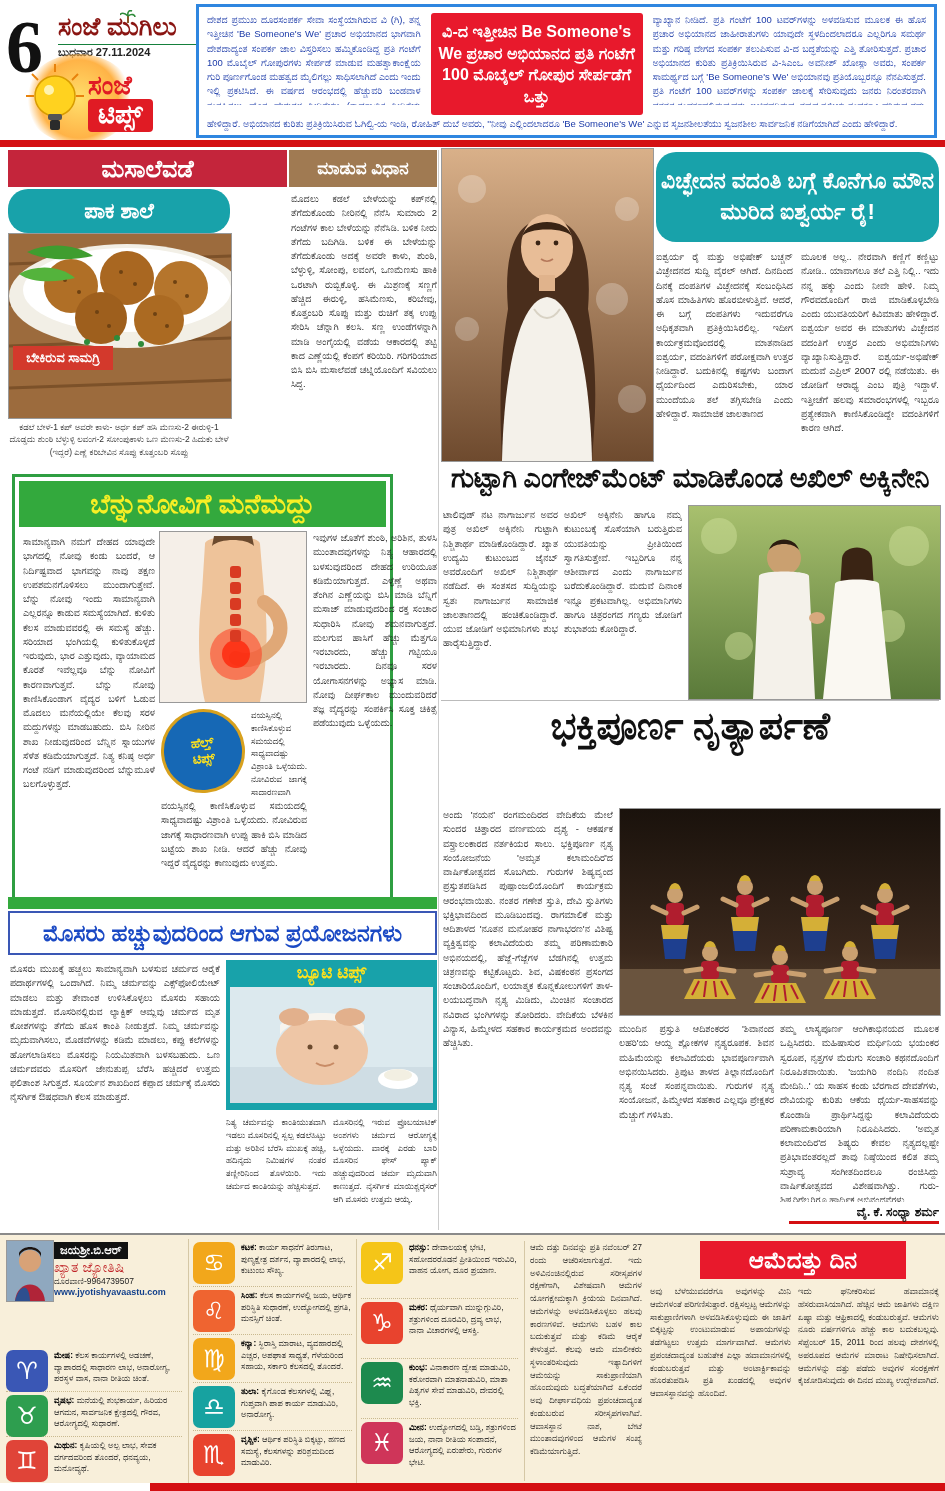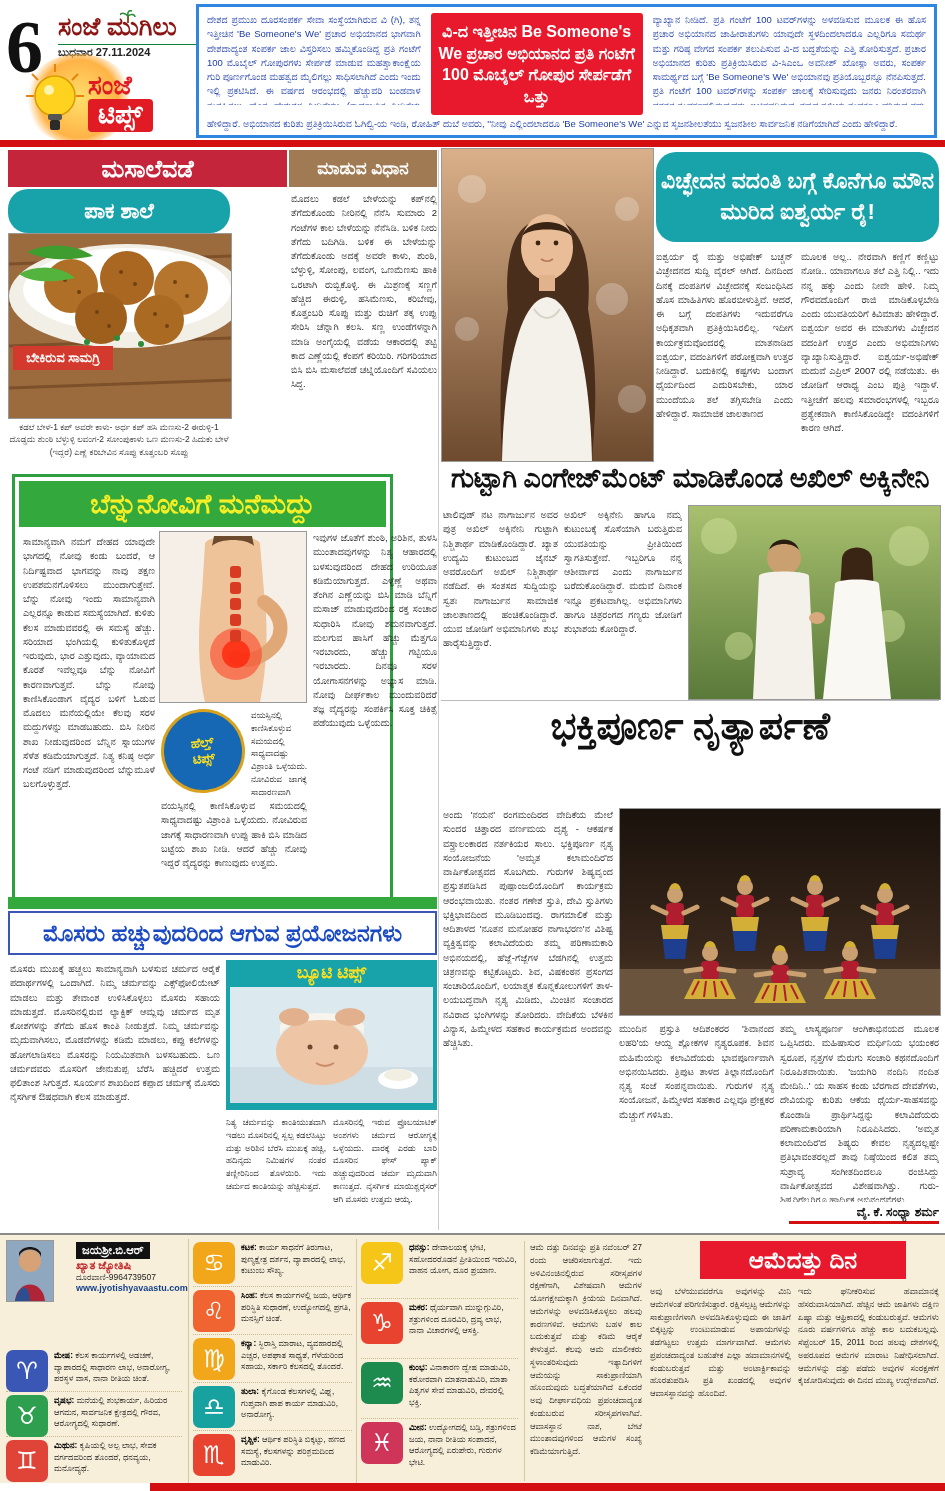--- a/index.html
+++ b/index.html
@@ -49,23 +49,23 @@
   .blue-head-box{border:2px solid #3a57b5;display:flex;align-items:center;justify-content:center;
                  color:#1a49c4;font-weight:bold;background:#fff;box-sizing:border-box;}
   .byline{font-weight:bold;color:#111;text-align:right;font-size:12px;margin-top:3px;}
 
   
   .photo{overflow:hidden;border:1px solid #999;background:#14532d;text-align:center;}
   .photo svg{display:block;}
 
   
   .bottom-band{background:#f8efda;border-top:2px solid #8a8a8a;box-sizing:border-box;}
-  .astro-card{display:flex;gap:22px;}
+  .astro-card{display:flex;gap:0;}
   .astro-name{background:#111;color:#fff;font-weight:bold;font-size:11.5px;padding:2px 6px;display:inline-block;}
-  .astro-title{color:#c02428;font-weight:bold;font-size:11px;}
+  .astro-title{color:#c02428;font-weight:normal;font-size:14px;}
   .astro-phone{font-size:8.5px;color:#222;}
   .astro-site{font-size:9px;font-weight:bold;color:#14418c;}
   .rashi-head{background:#e01a1a;color:#ffe21c;font-weight:bold;display:flex;align-items:center;justify-content:center;}
   .sign-row{display:flex;gap:6px;align-items:flex-start;border-bottom:1px dotted #c9b98f;padding:3px 0;box-sizing:border-box;}
   .sign-tile{width:42px;height:42px;min-width:42px;border-radius:7px;display:flex;align-items:center;justify-content:center;
              color:#fff;font-size:24px;line-height:1;}
   .sign-text{font-size:8.3px;color:#222;line-height:1.4;text-align:left;overflow:hidden;}
   .sign-text b{color:#000;}
   .turtle-head{background:#e8192c;color:#fff;font-weight:bold;display:flex;align-items:center;justify-content:center;}
 </style>

